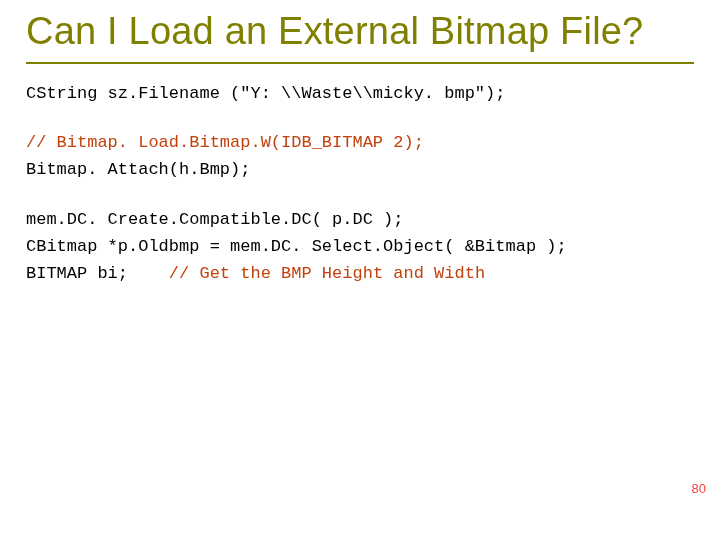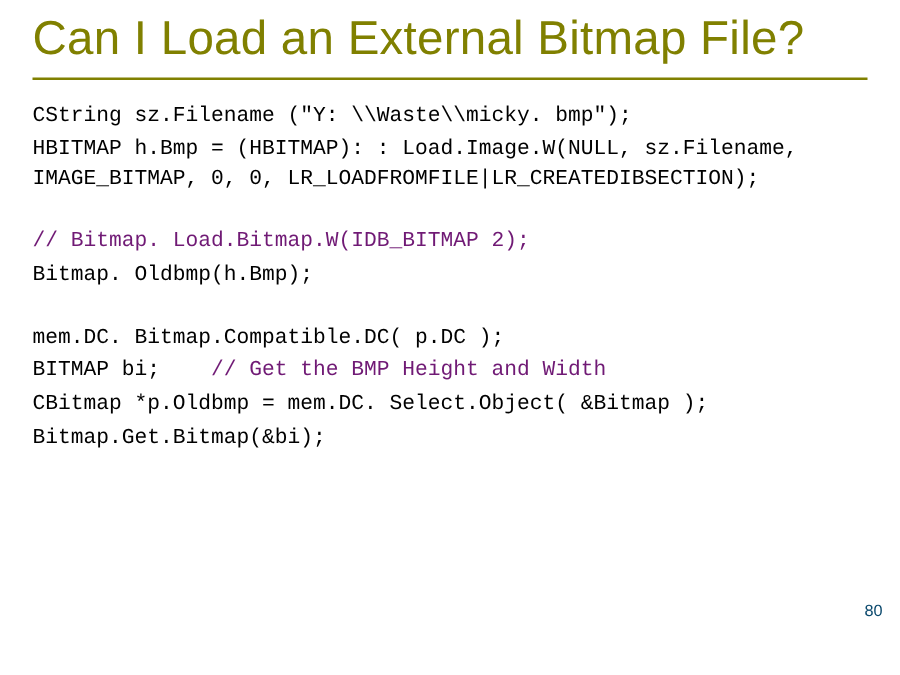--- a/index.html
+++ b/index.html
@@ -33,51 +33,49 @@
     font-size: 17px;
     line-height: 1.4;
     margin-bottom: 26px;
     color: #000;
     white-space: normal;
   }
   .code-block p {
     margin: 0 0 3px 0;
   }
   .comment {
-    color: #701a75;
+    color: #c2410c;
   }
   .slide-num {
     position: absolute;
     right: 14px;
     bottom: 44px;
     font-size: 13px;
-    color: #0c4a6e;
+    color: #ef4444;
     font-family: Arial, Helvetica, sans-serif;
   }
 </style>
 </head>
 <body>
 
 <div class="slide">
   <div class="title">Can I Load an External Bitmap File?</div>
 
   <div class="code-block">
     <p>CString sz.Filename ("Y: \\Waste\\micky. bmp");</p>
-    <p>HBITMAP h.Bmp = (HBITMAP): : Load.Image.W(NULL, sz.Filename, IMAGE_BITMAP, 0, 0, LR_LOADFROMFILE|LR_CREATEDIBSECTION);</p>
   </div>
 
   <div class="code-block">
     <p class="comment">// Bitmap. Load.Bitmap.W(IDB_BITMAP 2);</p>
-    <p>Bitmap. Oldbmp(h.Bmp);</p>
+    <p>Bitmap. Attach(h.Bmp);</p>
   </div>
 
   <div class="code-block">
-    <p>mem.DC. Bitmap.Compatible.DC( p.DC );</p>
+    <p>mem.DC. Create.Compatible.DC( p.DC );</p>
+    <p>CBitmap *p.Oldbmp = mem.DC. Select.Object( &amp;Bitmap );</p>
     <p>
       <span>BITMAP bi;</span>&nbsp;&nbsp;&nbsp;
       <span class="comment">// Get the BMP Height and Width</span>
     </p>
-    <p>CBitmap *p.Oldbmp = mem.DC. Select.Object( &amp;Bitmap );</p>
-    <p>Bitmap.Get.Bitmap(&amp;bi);</p>
   </div>
 
   <div class="slide-num">80</div>
 </div>
 
 </body></html>

